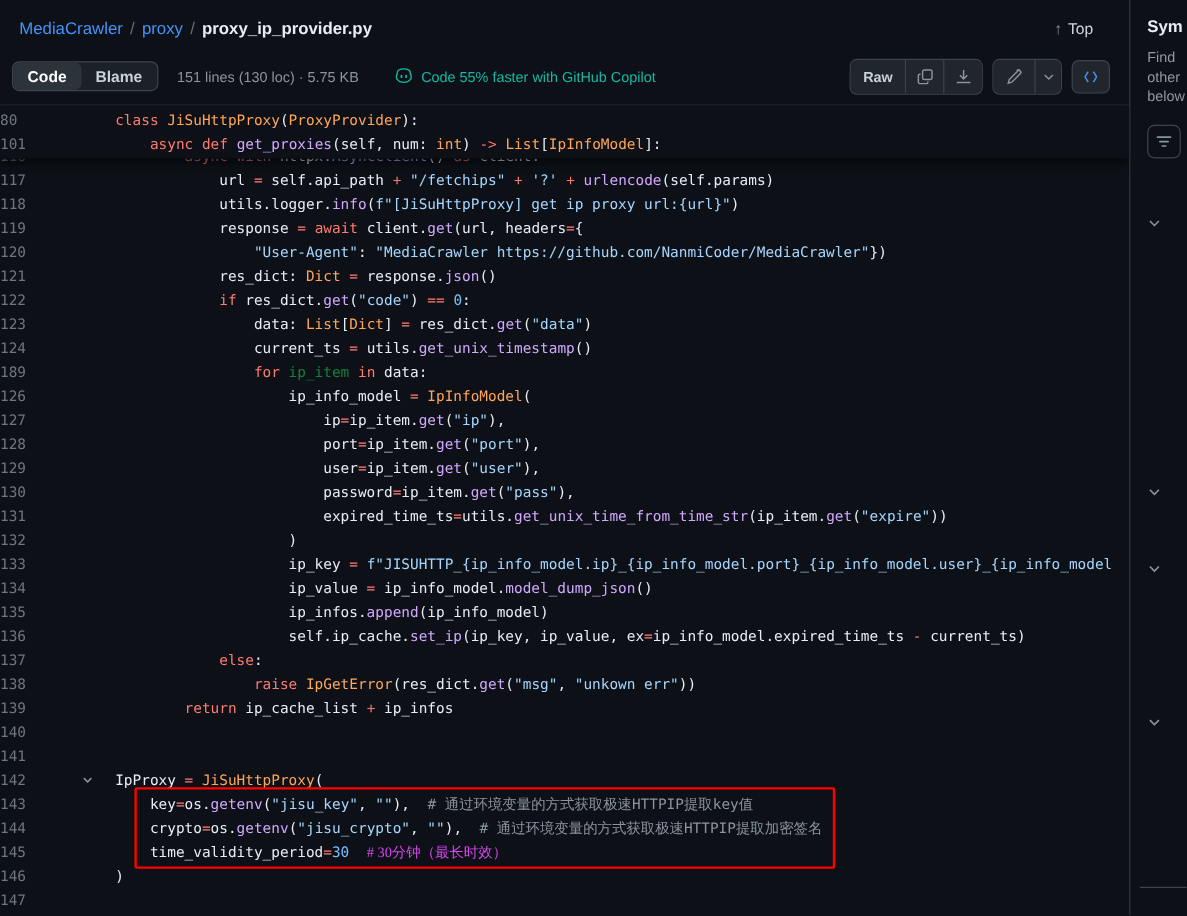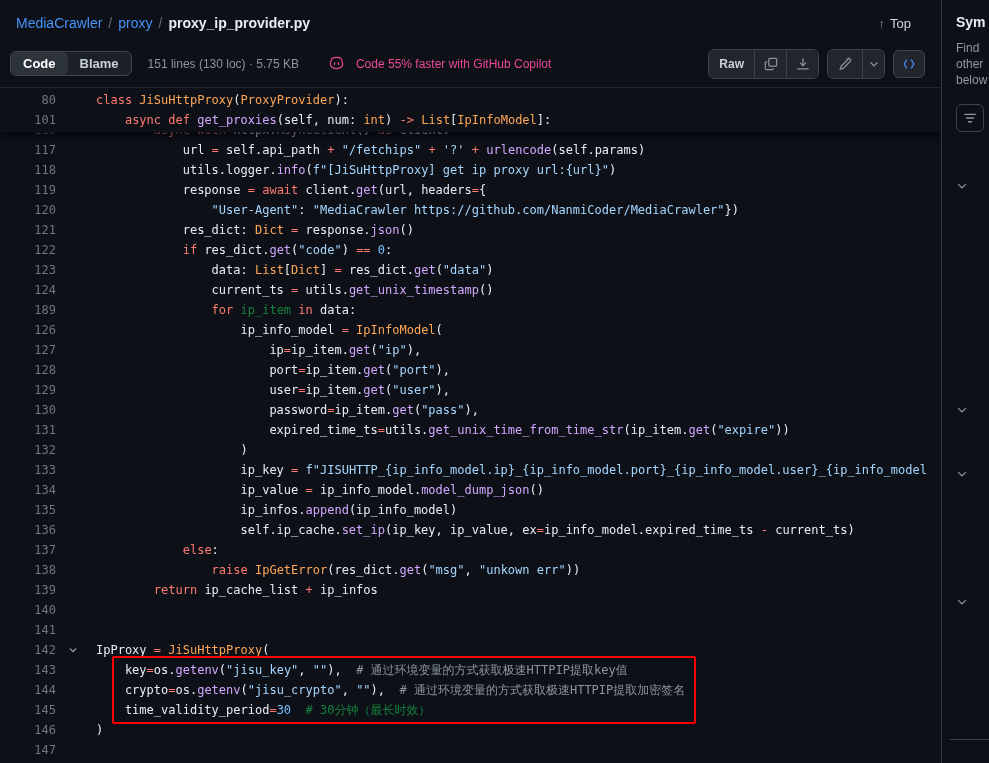--- a/index.html
+++ b/index.html
@@ -14,35 +14,35 @@
   .sep { color:#656c76; }
   .file { font-weight:600; color:#e6edf3; }
   .top-btn { display:flex; align-items:center; gap:5px; background:none; border:0; color:#d1d7e0; font-size:13px; font-family:inherit; cursor:pointer; margin-right:14px; }
   .arrow-up { color:#8b949e; font-size:13px; }
 
   .toolbar { height:42px; flex:none; display:flex; align-items:center; padding:0 16px 6px 10px; gap:8px; border-bottom:1px solid #21262d; }
   .seg { display:flex; background:#1c2128; border:1px solid #3d444d; border-radius:6px; overflow:hidden; }
   .seg-btn { border:0; background:transparent; color:#c9d1d9; font-size:13px; font-weight:600; font-family:inherit; padding:4px 12px; cursor:pointer; }
   .seg-btn.active { background:#2d333b; color:#ffffff; border-radius:6px; }
   .meta { font-size:12px; color:#8b949e; margin-left:8px; white-space:nowrap; }
-  .copilot { display:flex; align-items:flex-end; gap:12px; margin-left:22px; font-size:12px; color:#ec4899; cursor:pointer; white-space:nowrap; }
+  .copilot { display:flex; align-items:flex-end; gap:7px; margin-left:22px; font-size:12px; color:#14b8a6; cursor:pointer; white-space:nowrap; }
   .spacer { flex:1; }
   .btn-group { display:flex; border:1px solid #3d444d; border-radius:6px; overflow:hidden; flex:none; }
   .gbtn { display:flex; align-items:center; justify-content:center; height:28px; background:#21262d; border:0; color:#c9d1d9; font-size:12px; font-weight:600; font-family:inherit; cursor:pointer; padding:0 10px; }
   .btn-group .gbtn + .gbtn { border-left:1px solid #3d444d; }
   .gbtn.icon { width:32px; padding:0; color:#8b949e; }
   .gbtn.narrow { width:22px; }
   .solo { border:1px solid #3d444d; border-radius:6px; background:#21262d; }
 
   .code-wrap { position:relative; flex:1; overflow:hidden; padding-top:44px; font-family:"DejaVu Sans Mono","Liberation Mono",monospace; }
   .sticky { position:absolute; top:0; left:0; right:0; height:44px; background:#0d1117; z-index:5; display:flex; flex-direction:column; justify-content:center; box-shadow:0 4px 8px rgba(1,4,9,0.75); }
   .partial { height:8px; overflow:hidden; }
   .partial .code-line { margin-top:-12px; opacity:0.9; }
   .code-line { display:flex; height:20px; font-size:12px; line-height:20px; }
-  .ln { flex:none; width:56px; text-align:right; color:#6e7681; cursor:pointer; user-select:none; }
+  .ln { flex:none; width:56px; text-align:left; color:#6e7681; cursor:pointer; user-select:none; }
   .gutter { flex:none; width:40px; display:flex; align-items:center; padding-left:12px; }
   .code-text { flex:1; min-width:0; overflow:hidden; white-space:pre; }
   .red-box { position:absolute; left:112px; width:584px; border:2px solid #ff0000; border-radius:2px; z-index:6; pointer-events:none; }
 
   .panel { flex:1; border-left:1px solid #30363d; position:relative; padding:14px 0 0 14px; overflow:hidden; }
   .panel-title { font-size:14px; font-weight:600; white-space:nowrap; }
   .panel-desc { margin-top:10px; font-size:12px; color:#9198a1; line-height:16px; white-space:nowrap; }
   .filter-btn { margin-top:16px; width:28px; height:28px; border:1px solid #3d444d; border-radius:6px; background:transparent; color:#8b949e; display:flex; align-items:center; justify-content:center; cursor:pointer; }
   .pchev { position:absolute; left:14px; color:#8b949e; cursor:pointer; width:12px; height:12px; }
   .panel-divider { position:absolute; left:8px; right:0; top:739px; border-top:1px solid #3d444d; }
@@ -277,21 +277,21 @@
             <span class="code-text"><span style="color: rgb(230, 237, 243);">    key</span><span style="color: rgb(255, 123, 114);">=</span><span style="color: rgb(230, 237, 243);">os.</span><span style="color: rgb(210, 168, 255);">getenv</span><span style="color: rgb(230, 237, 243);">(</span><span style="color: rgb(165, 214, 255);">"jisu_key"</span><span style="color: rgb(230, 237, 243);">, </span><span style="color: rgb(165, 214, 255);">""</span><span style="color: rgb(230, 237, 243);">),  </span><span style="color: rgb(139, 148, 158);"># 通过环境变量的方式获取极速HTTPIP提取key值</span></span>
           </div>
           <div class="code-line line-boxed">
             <span class="ln">144</span>
             <span class="gutter"></span>
             <span class="code-text"><span style="color: rgb(230, 237, 243);">    crypto</span><span style="color: rgb(255, 123, 114);">=</span><span style="color: rgb(230, 237, 243);">os.</span><span style="color: rgb(210, 168, 255);">getenv</span><span style="color: rgb(230, 237, 243);">(</span><span style="color: rgb(165, 214, 255);">"jisu_crypto"</span><span style="color: rgb(230, 237, 243);">, </span><span style="color: rgb(165, 214, 255);">""</span><span style="color: rgb(230, 237, 243);">),  </span><span style="color: rgb(139, 148, 158);"># 通过环境变量的方式获取极速HTTPIP提取加密签名</span></span>
           </div>
           <div class="code-line line-boxed">
             <span class="ln">145</span>
             <span class="gutter"></span>
-            <span class="code-text"><span style="color: rgb(230, 237, 243);">    time_validity_period</span><span style="color: rgb(255, 123, 114);">=</span><span style="color: rgb(121, 192, 255);">30</span><span style="color: rgb(230, 237, 243);">  </span><span style="color: #15803d;"># 30分钟（最长时效）</span></span>
+            <span class="code-text"><span style="color: rgb(230, 237, 243);">    time_validity_period</span><span style="color: rgb(255, 123, 114);">=</span><span style="color: rgb(121, 192, 255);">30</span><span style="color: rgb(230, 237, 243);">  </span><span style="color: #d946ef; font-family: Liberation Serif, serif;"># 30分钟（最长时效）</span></span>
           </div>
           <div class="code-line">
             <span class="ln">146</span>
             <span class="gutter"></span>
             <span class="code-text"><span style="color: rgb(230, 237, 243);">)</span></span>
           </div>
           <div class="code-line">
             <span class="ln">147</span>
             <span class="gutter"></span>
             <span class="code-text"></span>

